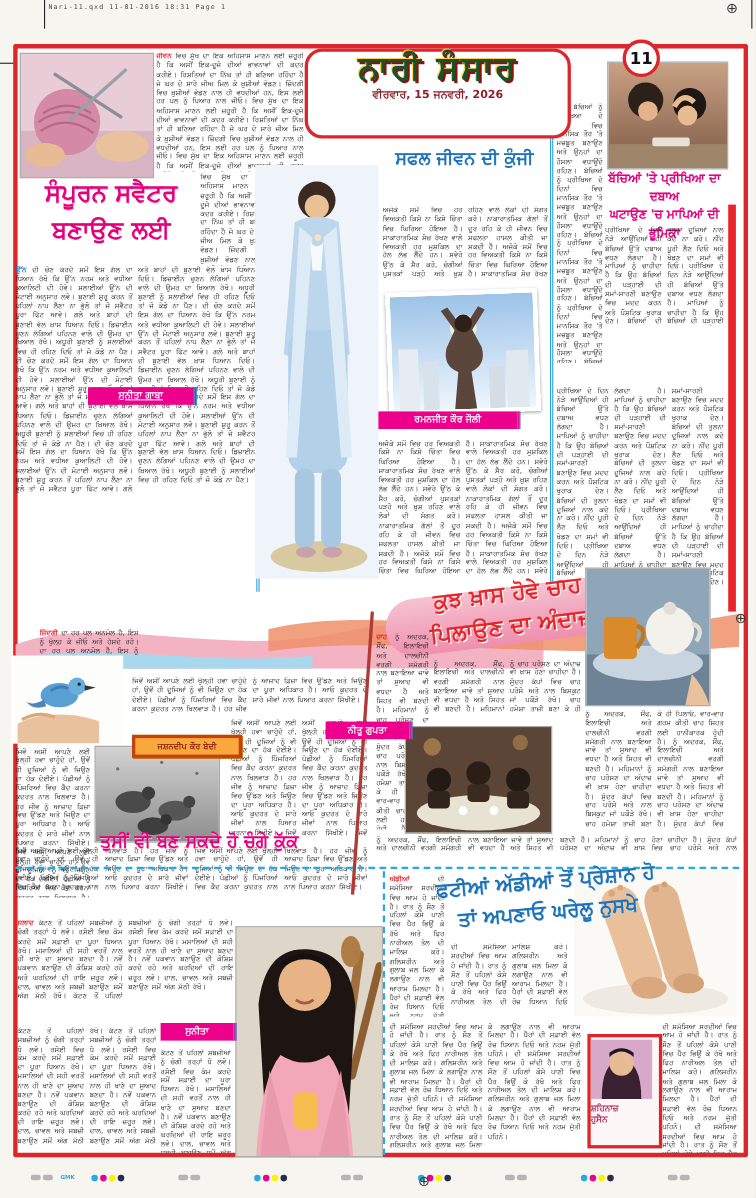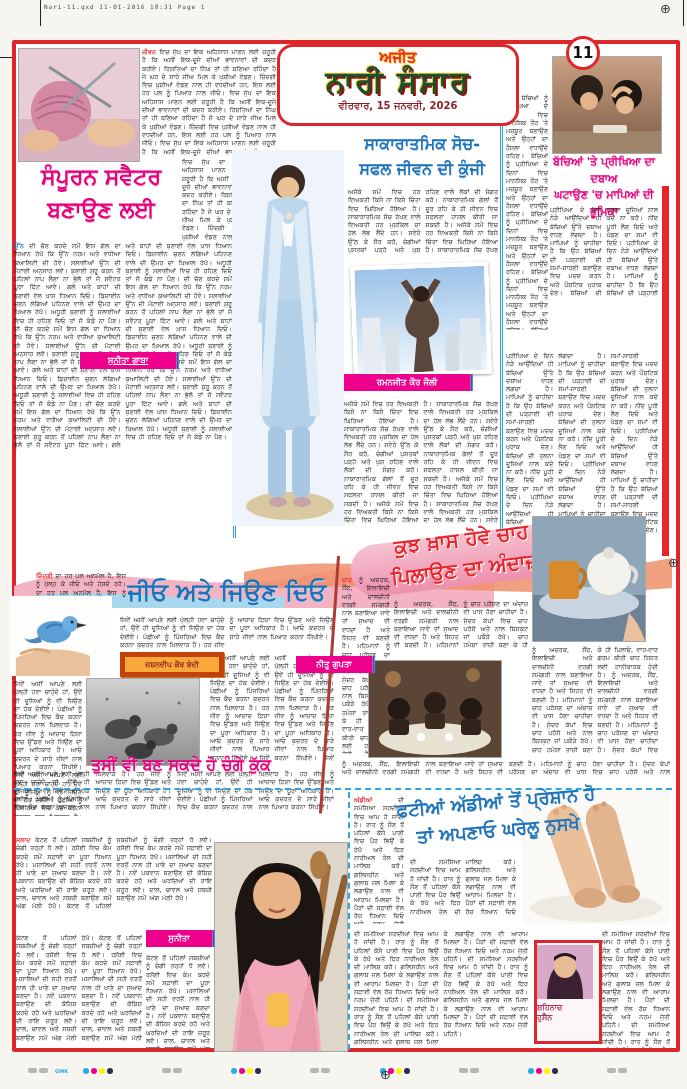--- a/index.html
+++ b/index.html
@@ -29,21 +29,21 @@
   .lead-b{color:#1e72b8;font-weight:bold;}
   
   .hl{font-weight:bold;text-align:center;}
   .h-mag{color:#e5007d;text-shadow:0.5px 0.5px 0 #f8b8d8;}
   .h-blue{color:#1e72b8;text-shadow:0.5px 0.5px 0 #bcd8ee;}
   .h-red{color:#e8252b;text-shadow:1px 1px 0 #ffffff,1.5px 1.5px 0 #f4b8b8;}
   
   .au-m{background:#ec008c;color:#fff;font-size:8.5px;font-weight:bold;text-align:center;
         padding:3px 2px;border-right:3px double #2aa0d8;z-index:5;}
   .au-o{background:#f9a83c;color:#8b1d15;font-size:7.5px;font-weight:bold;text-align:center;
-        padding:2.5px 2px;border:5px solid #c2410c;box-shadow:1px 1px 0 #c87820;z-index:5;}
+        padding:2.5px 2px;border:3px solid #c2410c;box-shadow:1px 1px 0 #c87820;z-index:5;margin-top:16px;}
   
   #exam-quote{border:2px solid #f0a03c;background:#fdf3df;color:#7b2d26;font-size:7px;font-style:italic;
         text-align:center;padding:4px 5px;line-height:1.5;}
   
   .vsep{width:1px;border-left:1px solid #2aa0d8;border-right:1px solid #2aa0d8;background:#fff;}
   .dash-h{border-top:2px dashed #29a9e0;}
   .dash-v{border-left:2px dashed #29a9e0;}
   
   .photo{overflow:hidden;border:1px solid #a8a8a8;background:#ddd;}
   .noborder{border:none;}
@@ -59,21 +59,20 @@
 
   <div class="abs" id="prepress">Nari-11.qxd  11-01-2016  18:31  Page 1</div>
   <div class="abs cropline" style="left:40px;top:0;width:1px;height:26px;"></div>
   <div class="abs cropline" style="left:0;top:57px;width:16px;height:1px;"></div>
   <div class="abs cropline" style="left:683px;top:0;width:1px;height:26px;"></div>
   <div class="abs cross" style="left:660px;top:2px;">⊕</div>
 
   <div class="abs" id="frame"></div>
 
   <div class="abs" id="masthead">
-    <div id="brand">ਅਜੀਤ</div>
     <div id="mast-title">ਨਾਰੀ ਸੰਸਾਰ</div>
     <div id="mast-date">ਵੀਰਵਾਰ, 15 ਜਨਵਰੀ, 2026</div>
   </div>
   <div class="abs" id="page-circle">11</div>
 
   <div class="abs photo" style="left:18px;top:48px;width:120px;height:112px;">
     <svg width="120" height="112">
       <rect width="120" height="112" fill="#e8ccd6"></rect>
       <rect y="70" width="120" height="42" fill="#d9b4c2"></rect>
       <circle cx="42" cy="62" r="30" fill="#d989a8"></circle>
@@ -162,21 +161,20 @@
       <rect x="36" y="276" width="18" height="72" rx="8" fill="#a8c8e2"></rect>
       <rect x="60" y="276" width="18" height="72" rx="8" fill="#a8c8e2"></rect>
       <ellipse cx="46" cy="352" rx="9" ry="5" fill="#c8a2a8"></ellipse>
       <ellipse cx="70" cy="352" rx="9" ry="5" fill="#c8a2a8"></ellipse>
       <circle cx="57" cy="66" r="3" fill="#f3e3c3"></circle>
       <path d="M50,70 q6,8 12,0 l-2,26 h-8 Z" fill="#f6fafc"></path>
     </svg>
   </div>
 
   <div class="abs hl h-blue" style="left:348px;top:132px;width:148px;font-size:16px;line-height:1.55;">
-    <div>ਸਾਕਾਰਾਤਮਿਕ ਸੋਚ-</div>
     <div>ਸਫਲ ਜੀਵਨ ਦੀ ਕੁੰਜੀ</div>
   </div>
   <div class="abs bt c2" style="left:348px;top:188px;width:150px;height:74px;">
     <span>ਅਜੋਕੇ ਸਮੇਂ ਵਿਚ ਹਰ ਵਿਅਕਤੀ ਕਿਸੇ ਨਾ ਕਿਸੇ ਚਿੰਤਾ ਵਿਚ ਘਿਰਿਆ ਹੋਇਆ ਹੈ। ਸਾਕਾਰਾਤਮਿਕ ਸੋਚ ਰੱਖਣ ਵਾਲੇ ਵਿਅਕਤੀ ਹਰ ਮੁਸ਼ਕਿਲ ਦਾ ਹੱਲ ਲੱਭ ਲੈਂਦੇ ਹਨ। ਸਵੇਰੇ ਉੱਠ ਕੇ ਸੈਰ ਕਰੋ, ਚੰਗੀਆਂ ਪੁਸਤਕਾਂ ਪੜ੍ਹੋ ਅਤੇ ਖ਼ੁਸ਼ ਰਹਿਣ ਵਾਲੇ ਲੋਕਾਂ ਦੀ ਸੰਗਤ ਕਰੋ। ਨਾਕਾਰਾਤਮਿਕ ਗੱਲਾਂ ਤੋਂ ਦੂਰ ਰਹਿ ਕੇ ਹੀ ਜੀਵਨ ਵਿਚ ਸਫਲਤਾ ਹਾਸਲ ਕੀਤੀ ਜਾ ਸਕਦੀ ਹੈ।  ਅਜੋਕੇ ਸਮੇਂ ਵਿਚ ਹਰ ਵਿਅਕਤੀ ਕਿਸੇ ਨਾ ਕਿਸੇ ਚਿੰਤਾ ਵਿਚ ਘਿਰਿਆ ਹੋਇਆ ਹੈ। ਸਾਕਾਰਾਤਮਿਕ ਸੋਚ ਰੱਖਣ ਵਾਲੇ ਵਿਅਕਤੀ ਹਰ ਮੁਸ਼ਕਿਲ ਦਾ ਹੱਲ ਲੱਭ ਲੈਂਦੇ ਹਨ। ਸਵੇਰੇ ਉੱਠ ਕੇ ਸੈਰ ਕਰੋ, ਚੰਗੀਆਂ ਪੁਸਤਕਾਂ ਪੜ੍ਹੋ ਅਤੇ ਖ਼ੁਸ਼ ਰਹਿਣ ਵਾਲੇ ਲੋਕਾਂ ਦੀ ਸੰਗਤ ਕਰੋ। ਨਾਕਾਰਾਤਮਿਕ ਗੱਲਾਂ ਤੋਂ ਦੂਰ ਰਹਿ ਕੇ ਹੀ ਜੀਵਨ ਵਿਚ ਸਫਲਤਾ ਹਾਸਲ ਕੀਤੀ ਜਾ ਸਕਦੀ ਹੈ। </span>
   </div>
 
   <div class="abs" style="left:352px;top:264px;width:130px;height:104px;border:4px solid #fff;box-shadow:0 1px 3px rgba(0,0,0,.4);transform:rotate(-2deg);overflow:hidden;">
     <svg width="130" height="104">
       <defs>
           <linearGradient id="sky" x1="0" y1="0" x2="0" y2="1">
@@ -219,23 +217,20 @@
       <rect width="102" height="80" fill="#fdfdfb"></rect>
       <path d="M6,62 C28,50 62,52 80,60 L80,80 L6,80 Z" fill="#e9c29d"></path>
       <path d="M10,58 q16,-8 30,-2" stroke="#d8a878" stroke-width="3" fill="none"></path>
       <ellipse cx="44" cy="36" rx="17" ry="11" fill="#5a9fd4"></ellipse>
       <path d="M30,40 q-10,6 -16,2 q6,8 18,4 Z" fill="#4a86b8"></path>
       <circle cx="60" cy="28" r="8" fill="#6aaede"></circle>
       <path d="M67,27 l10,2 -10,3 Z" fill="#333"></path>
       <circle cx="62" cy="26" r="1.5" fill="#222"></circle>
       <path d="M36,32 q8,-6 16,-2" stroke="#3f7fb8" stroke-width="2.5" fill="none"></path>
     </svg>
-  </div>
-  <div class="abs hl h-blue" style="left:118px;top:578px;width:218px;font-size:24px;">
-    <span>ਜੀਓ ਅਤੇ ਜਿਉਣ ਦਿਓ</span>
   </div>
   <div class="abs bt c2" style="left:120px;top:616px;width:214px;height:34px;">
     <span>ਜਿਵੇਂ ਅਸੀਂ ਆਪਣੇ ਲਈ ਖੁੱਲ੍ਹੀ ਹਵਾ ਚਾਹੁੰਦੇ ਹਾਂ, ਉਵੇਂ ਹੀ ਦੂਜਿਆਂ ਨੂੰ ਵੀ ਜਿਉਣ ਦਾ ਹੱਕ ਦੇਈਏ। ਪੰਛੀਆਂ ਨੂੰ ਪਿੰਜਰਿਆਂ ਵਿਚ ਕੈਦ ਕਰਨਾ ਕੁਦਰਤ ਨਾਲ ਖਿਲਵਾੜ ਹੈ। ਹਰ ਜੀਵ ਨੂੰ ਆਜ਼ਾਦ ਫ਼ਿਜ਼ਾ ਵਿਚ ਉੱਡਣ ਅਤੇ ਜਿਉਣ ਦਾ ਪੂਰਾ ਅਧਿਕਾਰ ਹੈ। ਆਓ ਕੁਦਰਤ ਦੇ ਸਾਰੇ ਜੀਵਾਂ ਨਾਲ ਪਿਆਰ ਕਰਨਾ ਸਿੱਖੀਏ। </span>
   </div>
   <div class="abs au-o" style="left:120px;top:652px;width:90px;">
     <span>ਜਸ਼ਨਦੀਪ ਕੌਰ ਬੇਦੀ</span>
   </div>
   <div class="abs bt" style="left:14px;top:680px;width:68px;height:136px;">
     <span>ਜਿਵੇਂ ਅਸੀਂ ਆਪਣੇ ਲਈ ਖੁੱਲ੍ਹੀ ਹਵਾ ਚਾਹੁੰਦੇ ਹਾਂ, ਉਵੇਂ ਹੀ ਦੂਜਿਆਂ ਨੂੰ ਵੀ ਜਿਉਣ ਦਾ ਹੱਕ ਦੇਈਏ। ਪੰਛੀਆਂ ਨੂੰ ਪਿੰਜਰਿਆਂ ਵਿਚ ਕੈਦ ਕਰਨਾ ਕੁਦਰਤ ਨਾਲ ਖਿਲਵਾੜ ਹੈ। ਹਰ ਜੀਵ ਨੂੰ ਆਜ਼ਾਦ ਫ਼ਿਜ਼ਾ ਵਿਚ ਉੱਡਣ ਅਤੇ ਜਿਉਣ ਦਾ ਪੂਰਾ ਅਧਿਕਾਰ ਹੈ। ਆਓ ਕੁਦਰਤ ਦੇ ਸਾਰੇ ਜੀਵਾਂ ਨਾਲ ਪਿਆਰ ਕਰਨਾ ਸਿੱਖੀਏ।  ਜਿਵੇਂ ਅਸੀਂ ਆਪਣੇ ਲਈ ਖੁੱਲ੍ਹੀ ਹਵਾ ਚਾਹੁੰਦੇ ਹਾਂ, ਉਵੇਂ ਹੀ ਦੂਜਿਆਂ ਨੂੰ ਵੀ ਜਿਉਣ ਦਾ ਹੱਕ ਦੇਈਏ। ਪੰਛੀਆਂ ਨੂੰ ਪਿੰਜਰਿਆਂ ਵਿਚ ਕੈਦ ਕਰਨਾ ਕੁਦਰਤ ਨਾਲ ਖਿਲਵਾੜ ਹੈ। ਹਰ ਜੀਵ ਨੂੰ ਆਜ਼ਾਦ ਫ਼ਿਜ਼ਾ ਵਿਚ ਉੱਡਣ ਅਤੇ ਜਿਉਣ ਦਾ ਪੂਰਾ ਅਧਿਕਾਰ ਹੈ। ਆਓ ਕੁਦਰਤ ਦੇ ਸਾਰੇ ਜੀਵਾਂ ਨਾਲ ਪਿਆਰ ਕਰਨਾ ਸਿੱਖੀਏ। </span>
   </div>

